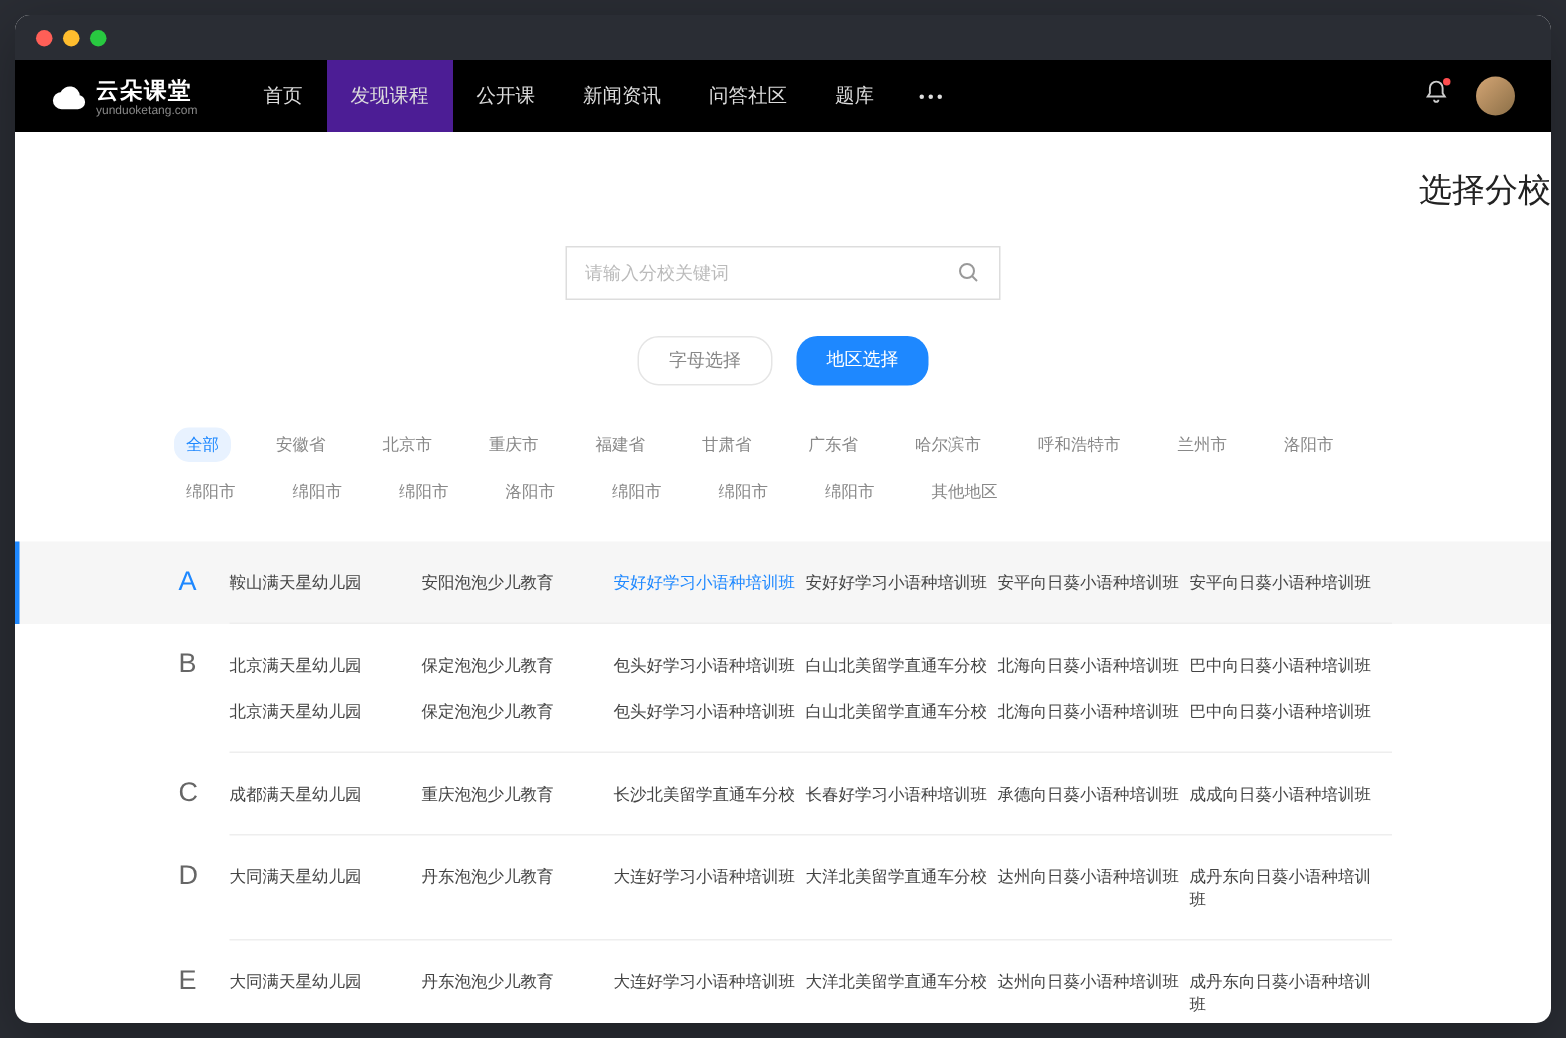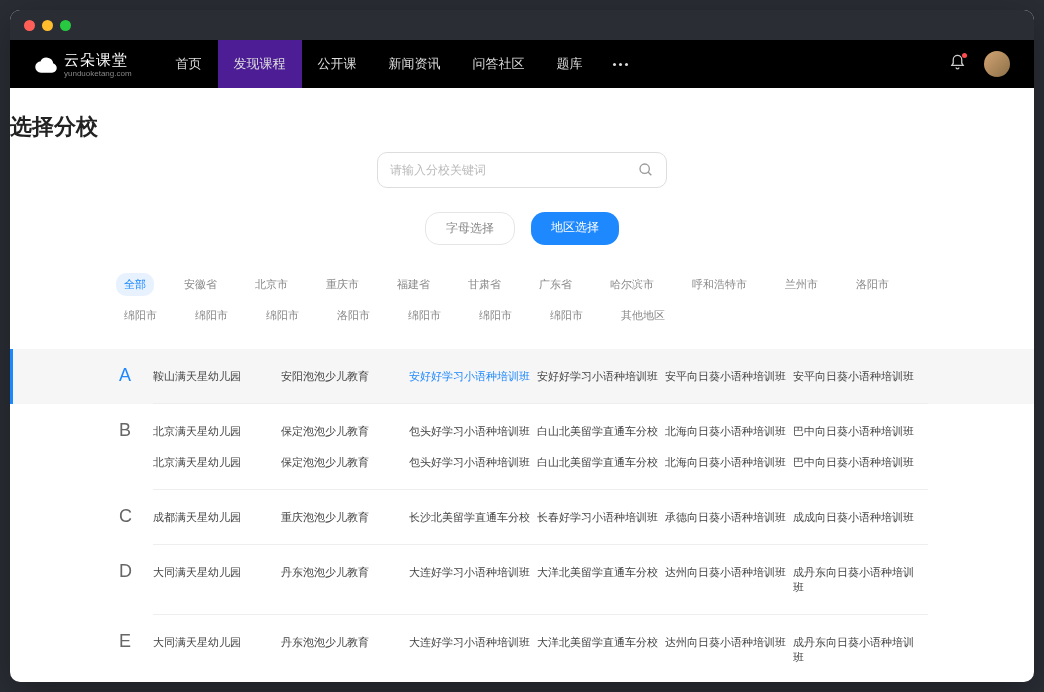--- a/index.html
+++ b/index.html
@@ -4,35 +4,35 @@
 <style>
 *{margin:0;padding:0;box-sizing:border-box;font-family:-apple-system,BlinkMacSystemFont,"PingFang SC","Microsoft YaHei",sans-serif}
 body{background:#2a2d34;display:flex;justify-content:center;align-items:flex-start;padding:10px}
 .window{width:1024px;height:672px;background:#fff;border-radius:10px;overflow:hidden;box-shadow:0 10px 40px rgba(0,0,0,.3);display:flex;flex-direction:column}
 .titlebar{height:30px;background:#2a2d34;display:flex;align-items:center;padding:0 14px;gap:7px}
 .dot{width:11px;height:11px;border-radius:50%}
 .dot.r{background:#ff5f57}.dot.y{background:#ffbd2e}.dot.g{background:#28c940}
 .header{height:48px;background:#000;display:flex;align-items:center;padding:0 24px;color:#fff}
 .logo{display:flex;align-items:center;gap:6px;margin-right:28px}
 .logo-icon{width:24px;height:24px}
-.logo-text{font-size:15px;font-weight:400;letter-spacing:1px}
+.logo-text{font-size:15px;font-weight:700;letter-spacing:1px}
 .logo-sub{font-size:8px;color:#888;margin-top:-1px}
 .nav{display:flex;gap:0}
 .nav-item{padding:0 16px;height:48px;display:flex;align-items:center;font-size:13px;color:#ddd;cursor:pointer}
 .nav-item.active{background:#4c1d95}
 .nav-more{display:flex;align-items:center;padding:0 14px;gap:3px}
 .nav-more span{width:3px;height:3px;background:#ddd;border-radius:50%}
 .header-right{margin-left:auto;display:flex;align-items:center;gap:18px}
 .bell{position:relative;cursor:pointer}
 .bell svg{width:17px;height:17px}
 .bell-dot{position:absolute;top:-1px;right:-1px;width:5px;height:5px;background:#ff4d4f;border-radius:50%}
 .avatar{width:26px;height:26px;border-radius:50%;background:linear-gradient(135deg,#d4a574,#8b6f47);cursor:pointer}
 .content{flex:1;overflow-y:auto;padding:24px 0}
-.title{text-align:left;font-size:22px;font-weight:700;color:#222;margin-bottom:10px}
-.search-box{width:290px;height:36px;margin:0 auto 24px;border:1px solid #ddd;border-radius:10px;display:flex;align-items:center;padding:0 12px}
+.title{text-align:right;font-size:22px;font-weight:400;color:#222;margin-bottom:22px}
+.search-box{width:290px;height:36px;margin:0 auto 24px;border:1px solid #ddd;border-radius:0;display:flex;align-items:center;padding:0 12px}
 .search-input{flex:1;border:none;outline:none;font-size:12px;color:#333}
 .search-input::placeholder{color:#bbb}
 .search-icon{width:16px;height:16px;stroke:#999;fill:none}
 .tabs{display:flex;justify-content:center;gap:12px;margin-bottom:28px}
 .tab{padding:7px 20px;font-size:12px;border-radius:14px;cursor:pointer}
 .tab.inactive{color:#888;border:1px solid #e5e5e5}
 .tab.active{background:#1e88ff;color:#fff;margin-left:4px}
 .filters{padding:0 106px;display:flex;flex-wrap:wrap;gap:8px 22px;margin-bottom:22px}
 .filter{font-size:11px;color:#888;cursor:pointer;padding:4px 8px;border-radius:10px}
 .filter.active{background:#e8f2ff;color:#1e88ff}

